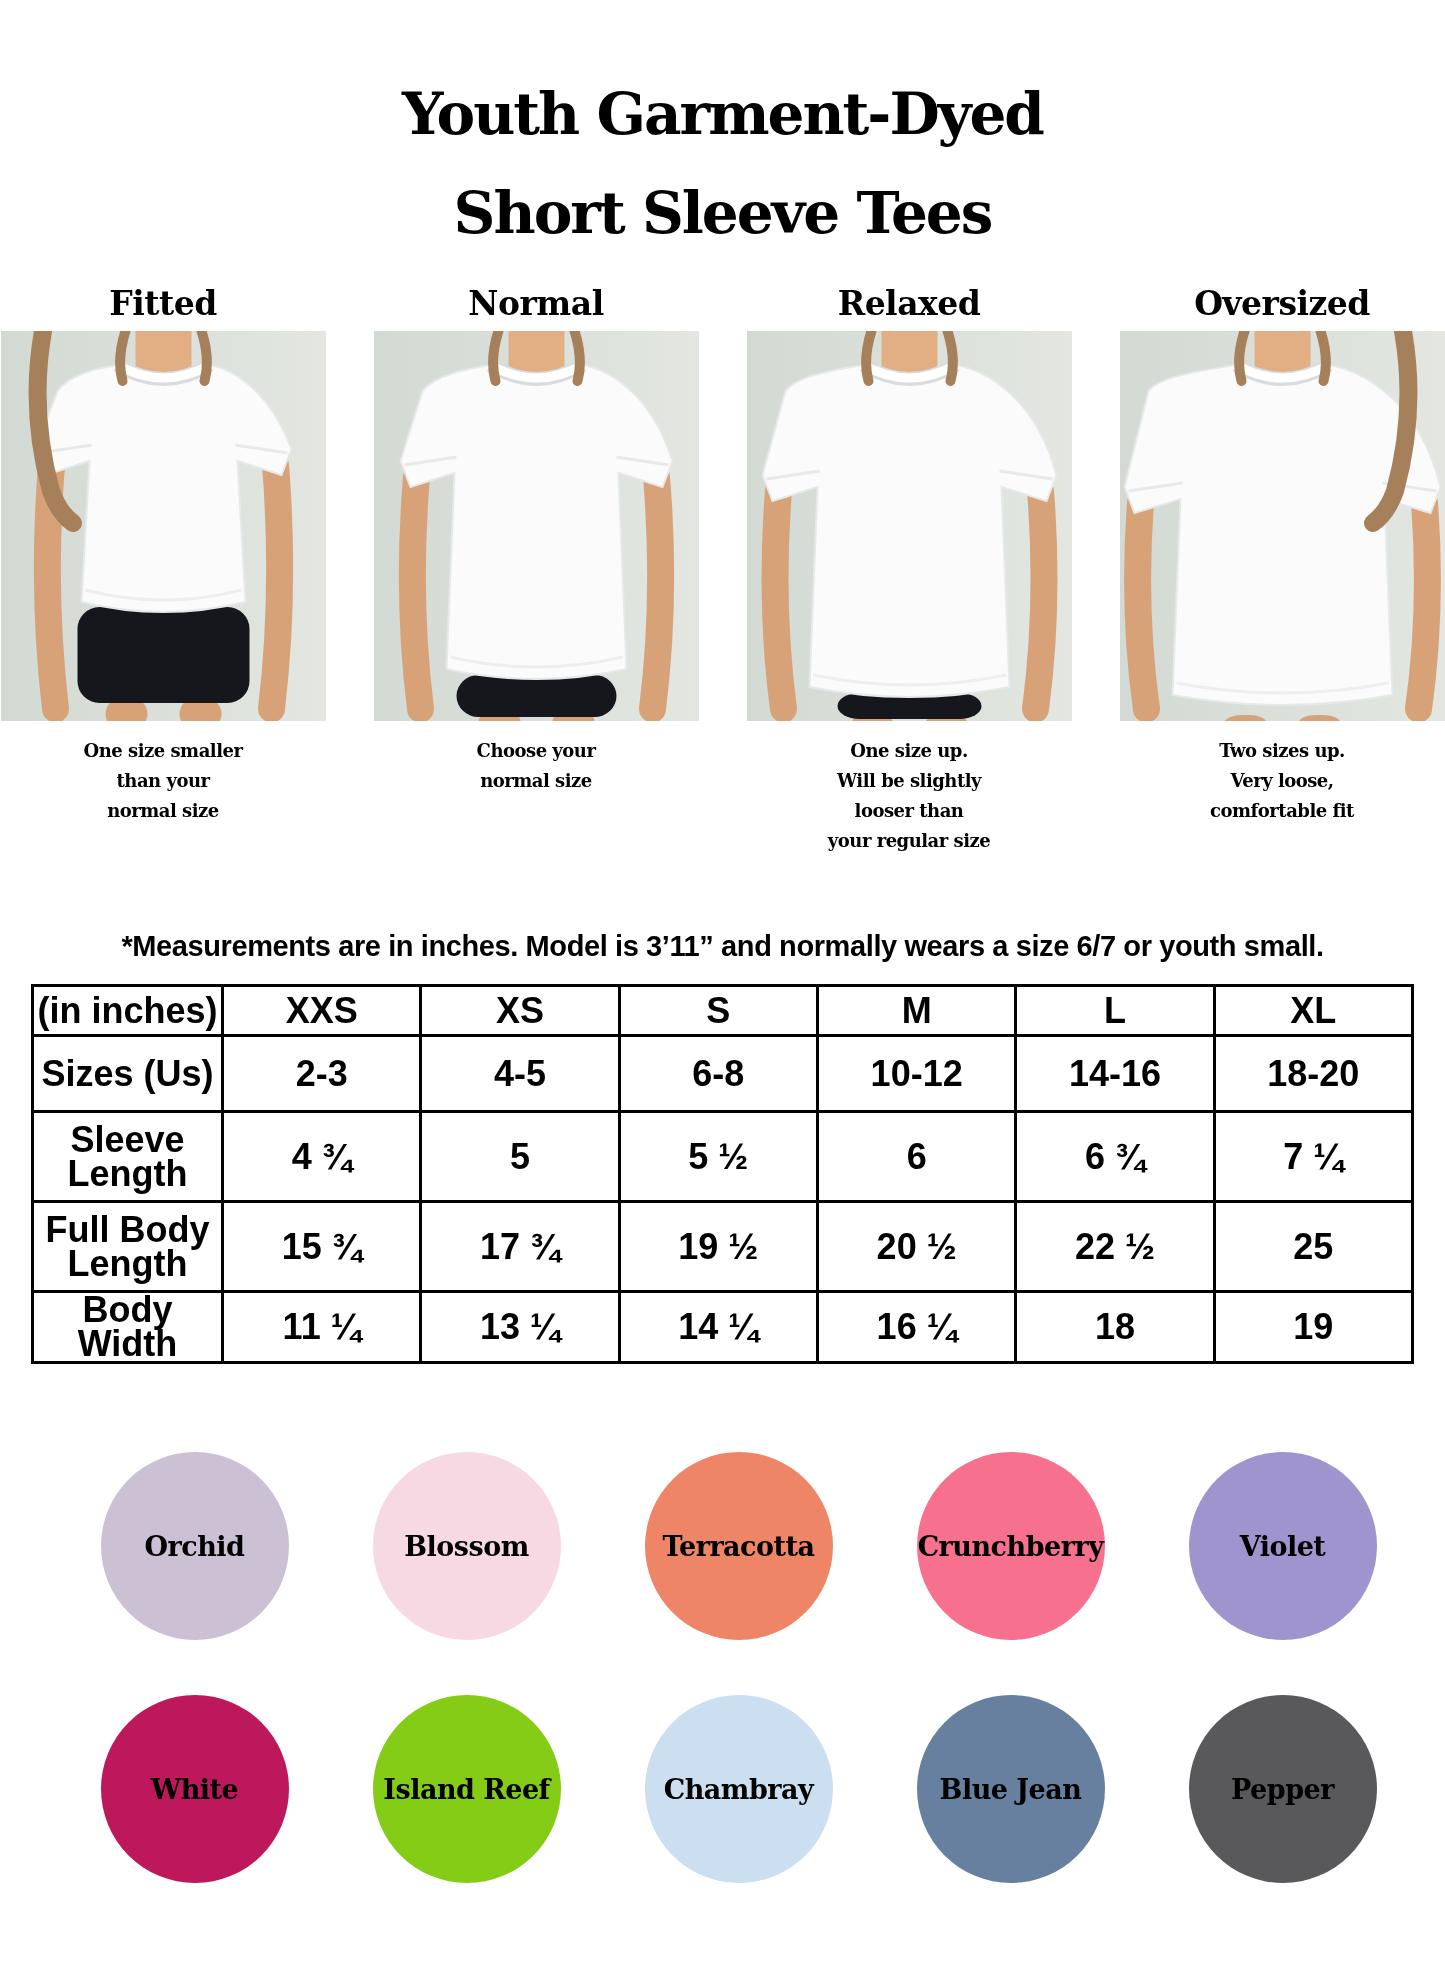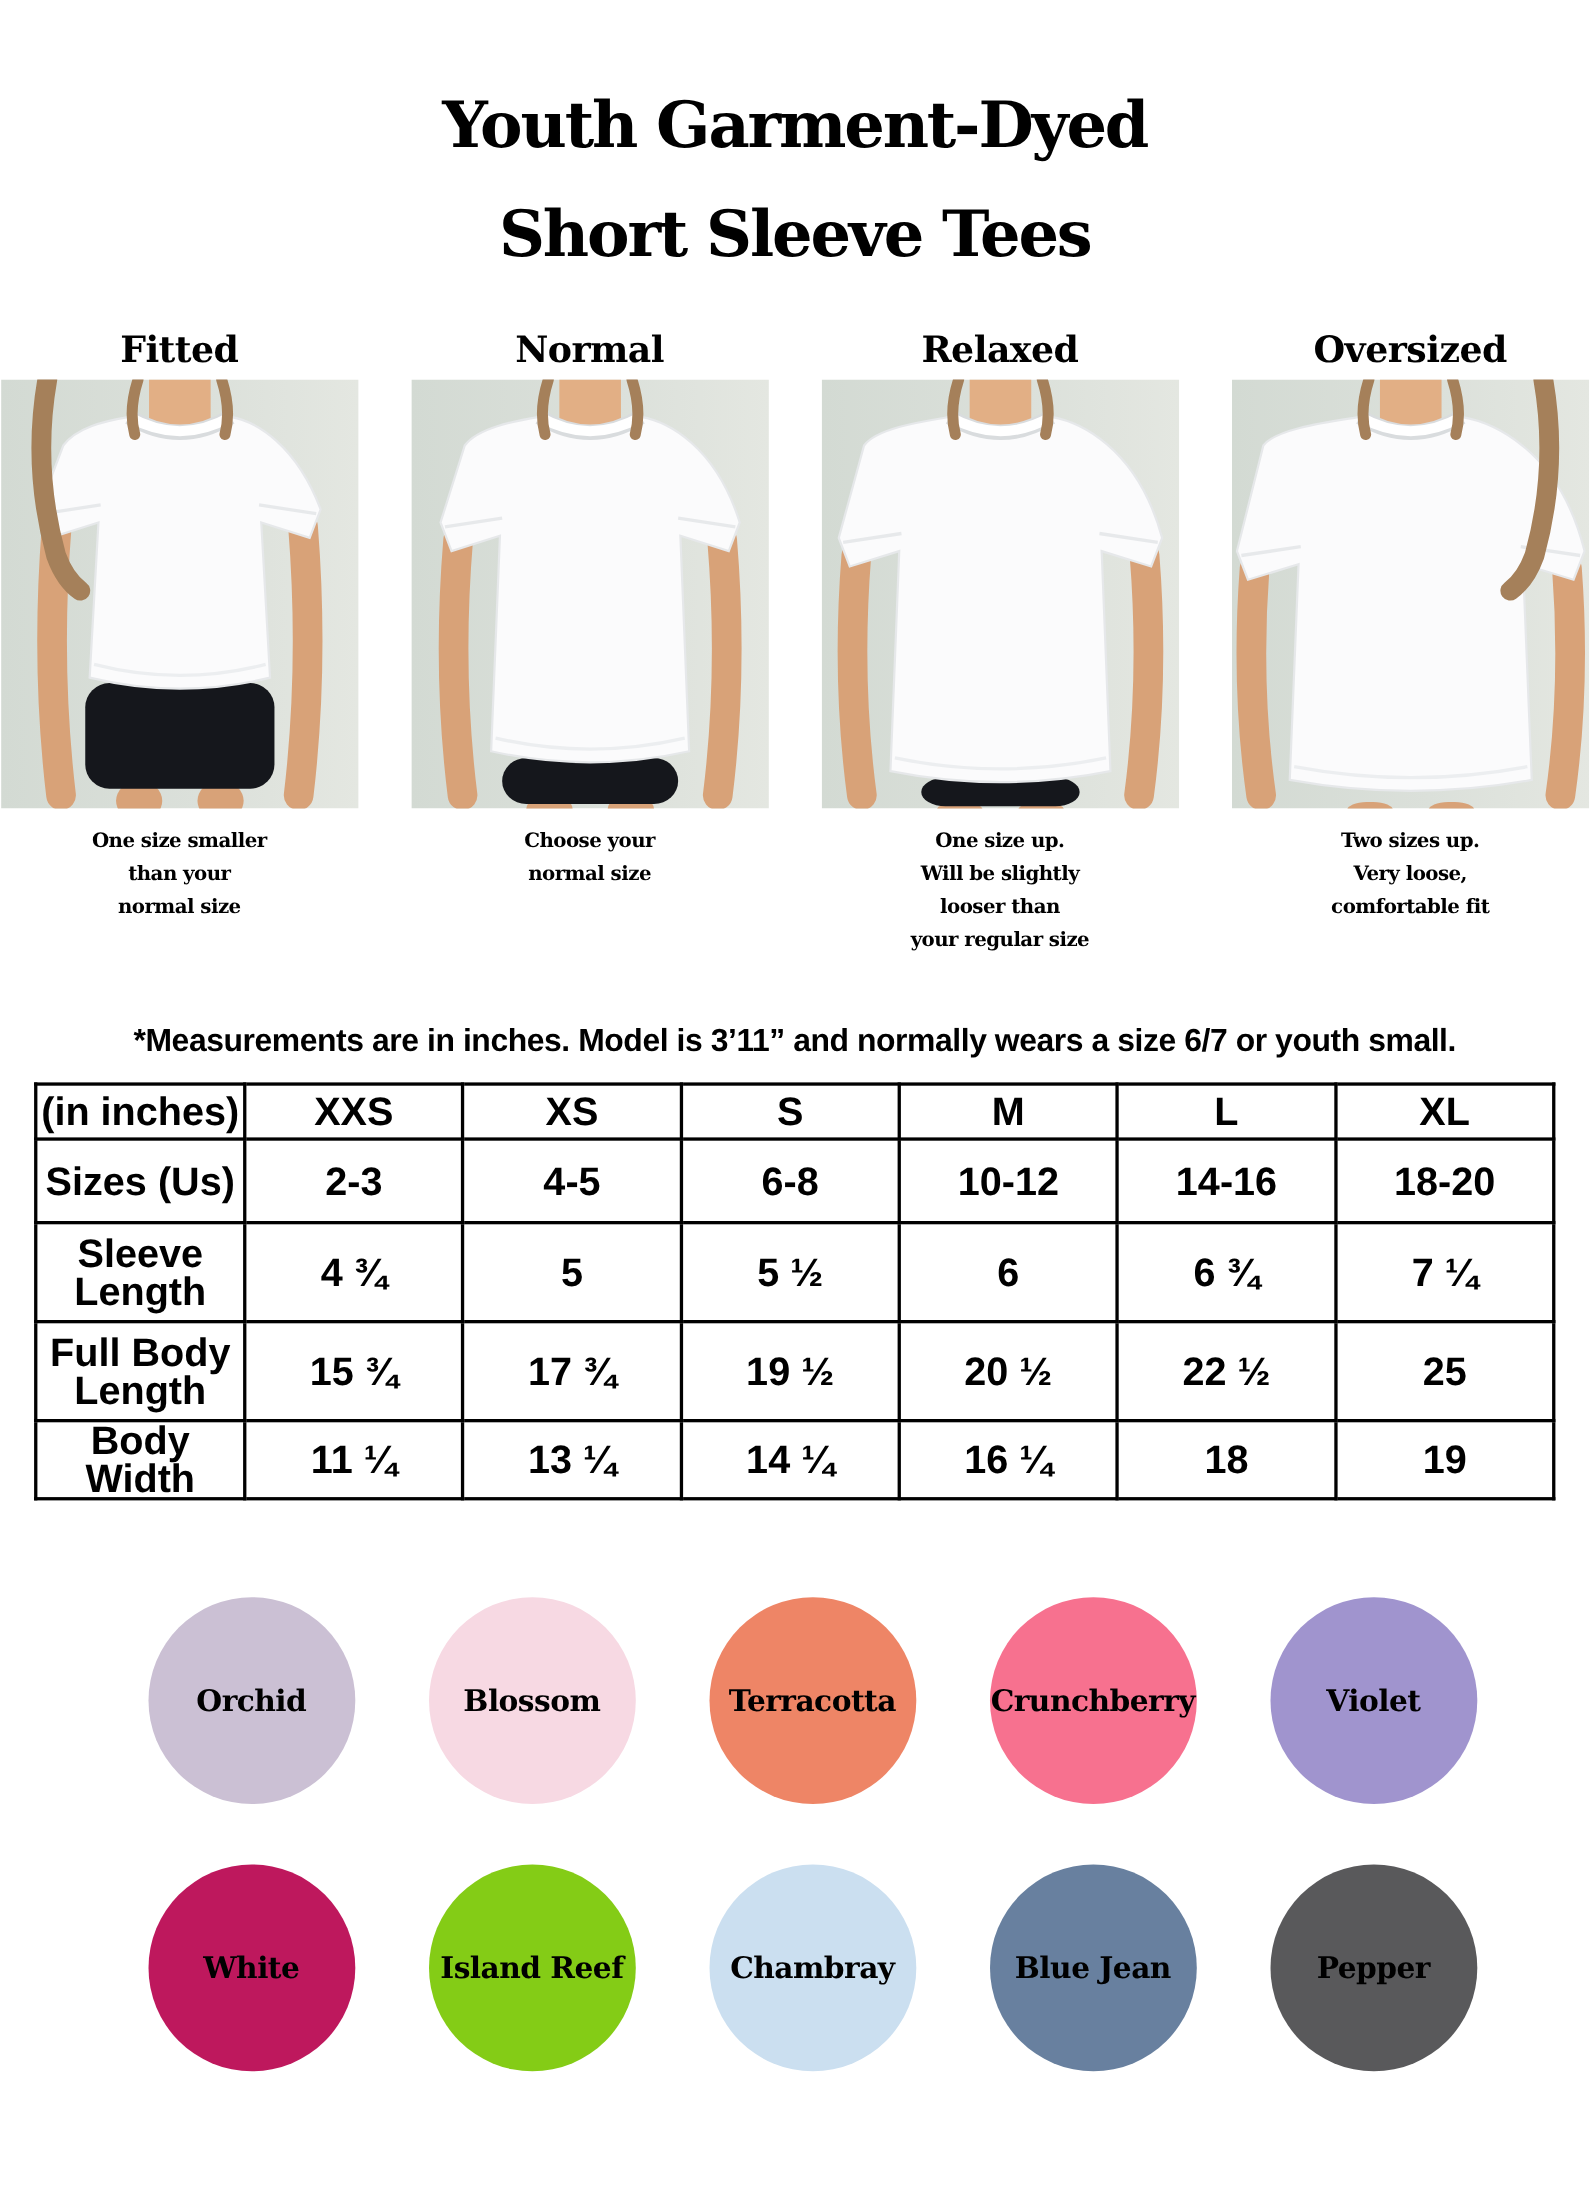--- a/index.html
+++ b/index.html
@@ -6,21 +6,21 @@
   .page{position:relative;width:1445px;height:1987px;background:#ffffff;color:#000;overflow:hidden;
         font-family:"Liberation Sans","DejaVu Sans",sans-serif;}
 
   
   .title{position:absolute;top:26px;left:0;right:0;text-align:center;
          font-family:"DejaVu Serif","Liberation Serif",serif;
          font-weight:700;font-size:58px;line-height:99px;letter-spacing:-2px;}
   .title span{display:block;}
 
   
-  .fits{position:absolute;top:281px;left:0;right:0;display:flex;justify-content:center;gap:48px;margin-top:14px;}
+  .fits{position:absolute;top:281px;left:0;right:0;display:flex;justify-content:center;gap:48px;}
   .fit-col{width:325px;text-align:center;}
   .fit-label{font-family:"DejaVu Serif","Liberation Serif",serif;font-weight:700;
              font-size:33px;line-height:46px;letter-spacing:-0.5px;}
   .photo-canvas{width:325px;height:390px;margin-top:4px;}
   .photo-canvas svg{display:block;width:100%;height:100%;}
   .fit-desc{margin-top:15px;font-family:"DejaVu Serif","Liberation Serif",serif;font-weight:700;
             font-size:18px;line-height:30px;white-space:pre-line;letter-spacing:-0.5px;}
 
   
   .note{position:absolute;top:930px;left:0;right:0;margin:0;text-align:center;
@@ -31,21 +31,21 @@
               border-collapse:collapse;table-layout:fixed;}
   .size-table th,.size-table td{border:3px solid #000;text-align:center;vertical-align:middle;
               font-weight:700;font-size:36px;line-height:34px;white-space:pre-line;padding:0;}
   .size-table thead tr{height:50px;}
   .size-table tbody tr:nth-child(1){height:76px;padding-left:34px;}
   .size-table tbody tr:nth-child(2){height:90px;}
   .size-table tbody tr:nth-child(3){height:90px;}
   .size-table tbody tr:nth-child(4){height:50px;}
 
   
-  .swatch-row{position:absolute;left:0;right:0;display:flex;justify-content:center;gap:67px;padding-left:32px;}
+  .swatch-row{position:absolute;left:0;right:0;display:flex;justify-content:center;gap:84px;padding-left:32px;}
   .swatch-row.r1{top:1452px;}
   .swatch-row.r2{top:1695px;}
   .swatch{width:188px;height:188px;border-radius:50%;display:flex;align-items:center;justify-content:center;
           font-family:"DejaVu Serif","Liberation Serif",serif;font-weight:700;font-size:27px;
           letter-spacing:-0.5px;text-align:center;}
 </style>
 </head>
 <body>
 
 <div class="page">

